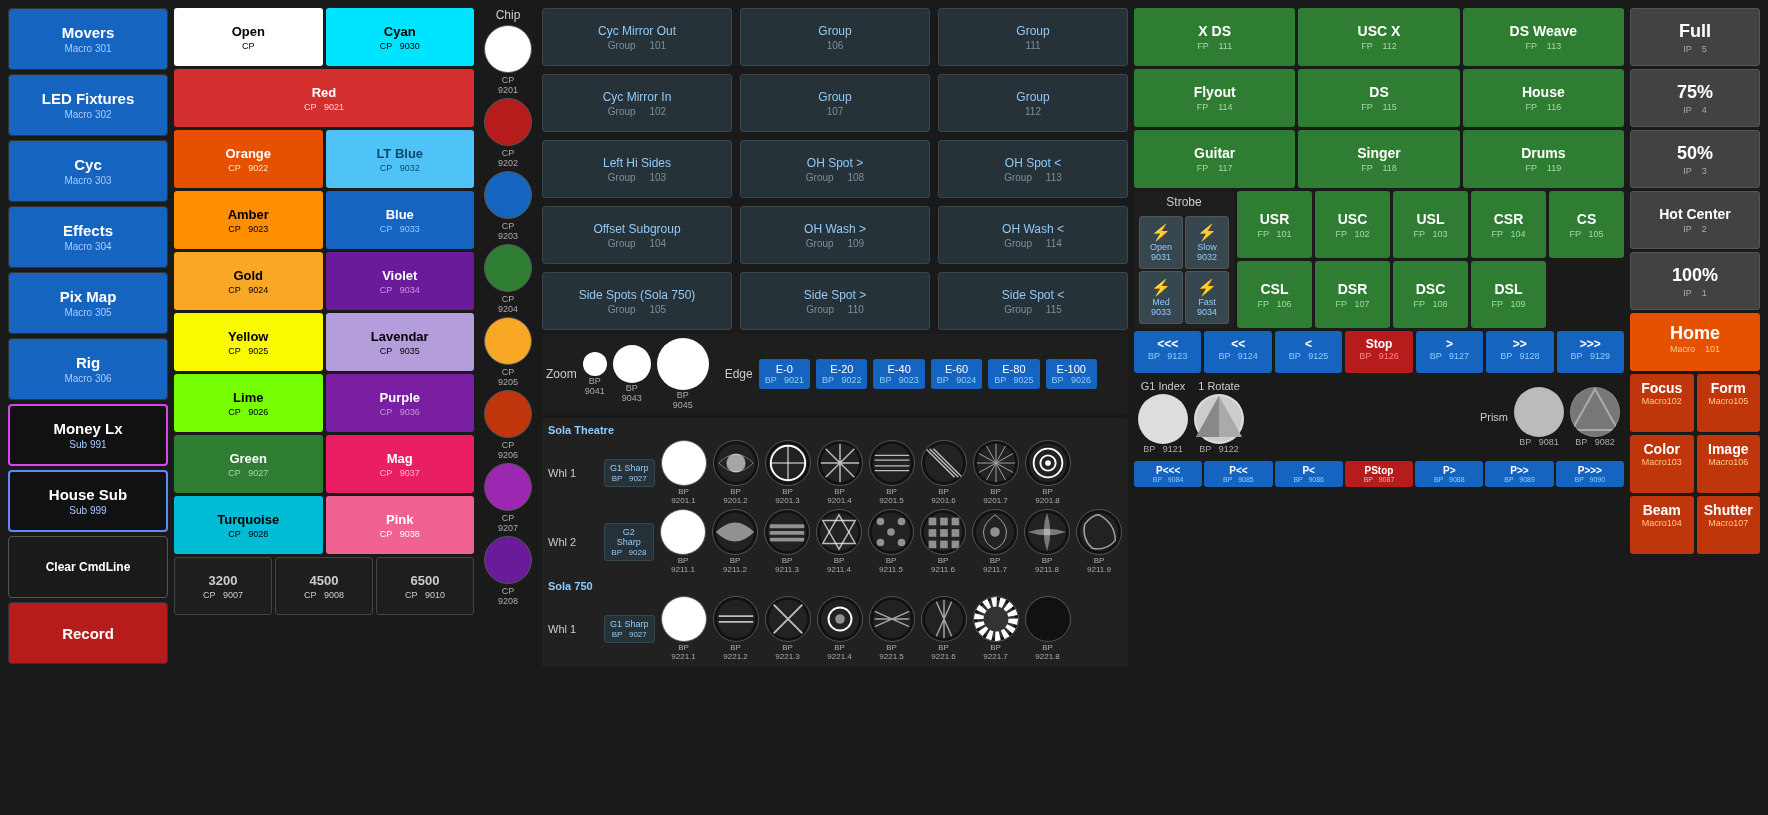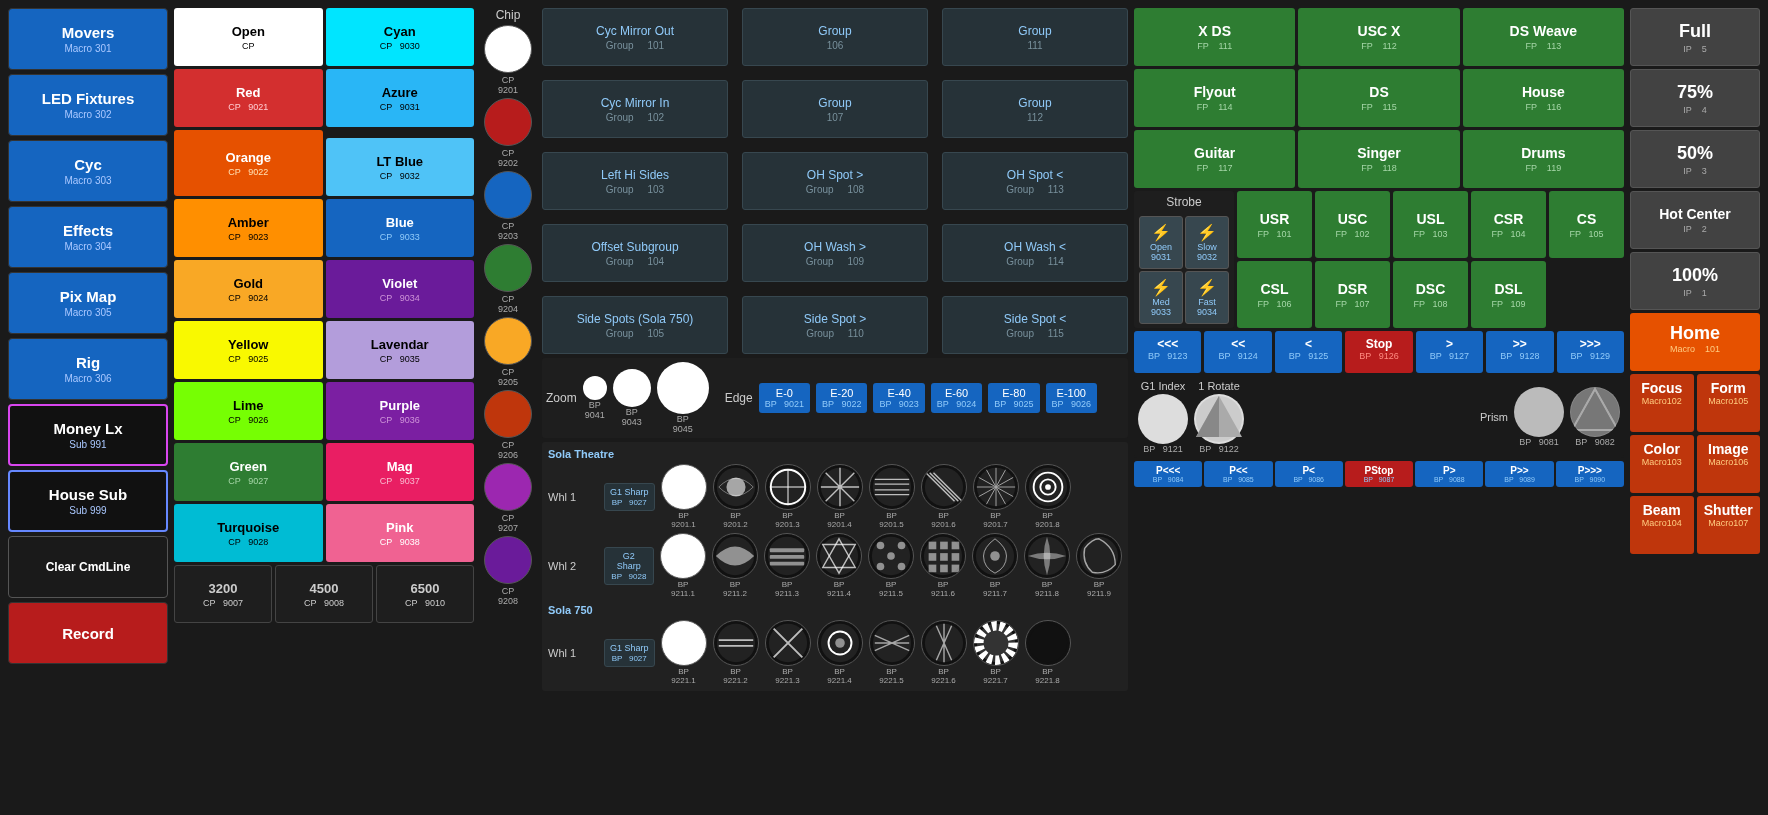--- a/index.html
+++ b/index.html
@@ -94,21 +94,21 @@
     }
     .color-cell .cell-sub {
       font-size: 9px;
       margin-top: 2px;
     }
     .color-cell.white-cell { background: #ffffff; color: #000; }
     .color-cell.cyan-cell { background: #00e5ff; color: #000; }
     .color-cell.red-cell { background: #d32f2f; color: #fff; }
     .color-cell.azure-cell { background: #29b6f6; color: #000; }
     .color-cell.orange-cell { background: #e65100; color: #fff; }
-    .color-cell.ltblue-cell { background: #4fc3f7; color: #000000; margin-top: 8px; }
+    .color-cell.ltblue-cell { background: #4fc3f7; color: #0c4a6e; }
     .color-cell.amber-cell { background: #ff8f00; color: #000; }
     .color-cell.blue-cell { background: #1565c0; color: #fff; }
     .color-cell.gold-cell { background: #f9a825; color: #000; }
     .color-cell.violet-cell { background: #6a1b9a; color: #fff; }
     .color-cell.yellow-cell { background: #f9f900; color: #000; }
     .color-cell.lavender-cell { background: #b39ddb; color: #000; }
     .color-cell.lime-cell { background: #76ff03; color: #000; }
     .color-cell.purple-cell { background: #7b1fa2; color: #fff; }
     .color-cell.green-cell { background: #2e7d32; color: #fff; }
     .color-cell.mag-cell { background: #e91e63; color: #fff; }
@@ -148,21 +148,21 @@
       flex: 1;
       display: flex;
       flex-direction: column;
       gap: 4px;
     }
 
     
     .group-grid {
       display: grid;
       grid-template-columns: repeat(3, 1fr);
-      gap: 14px;
+      gap: 8px;
     }
     .group-btn {
       background: #263238;
       color: #ccc;
       border: 1px solid #37474f;
       border-radius: 3px;
       padding: 6px;
       text-align: center;
       cursor: pointer;
       min-height: 58px;
@@ -446,24 +446,20 @@
       </div>
       <div class="color-cell cyan-cell">
         <span class="cell-title">Cyan</span>
         <span class="cell-sub">CP &nbsp; 9030</span>
       </div>
     </div>
     <div class="color-row">
       <div class="color-cell red-cell">
         <span class="cell-title">Red</span>
         <span class="cell-sub" style="color:#ffcdd2">CP &nbsp; 9021</span>
-      </div>
-      <div class="color-cell azure-cell">
-        <span class="cell-title">Azure</span>
-        <span class="cell-sub">CP &nbsp; 9031</span>
       </div>
     </div>
     <div class="color-row">
       <div class="color-cell orange-cell">
         <span class="cell-title">Orange</span>
         <span class="cell-sub" style="color:#ffe0b2">CP &nbsp; 9022</span>
       </div>
       <div class="color-cell ltblue-cell">
         <span class="cell-title">LT Blue</span>
         <span class="cell-sub">CP &nbsp; 9032</span>

